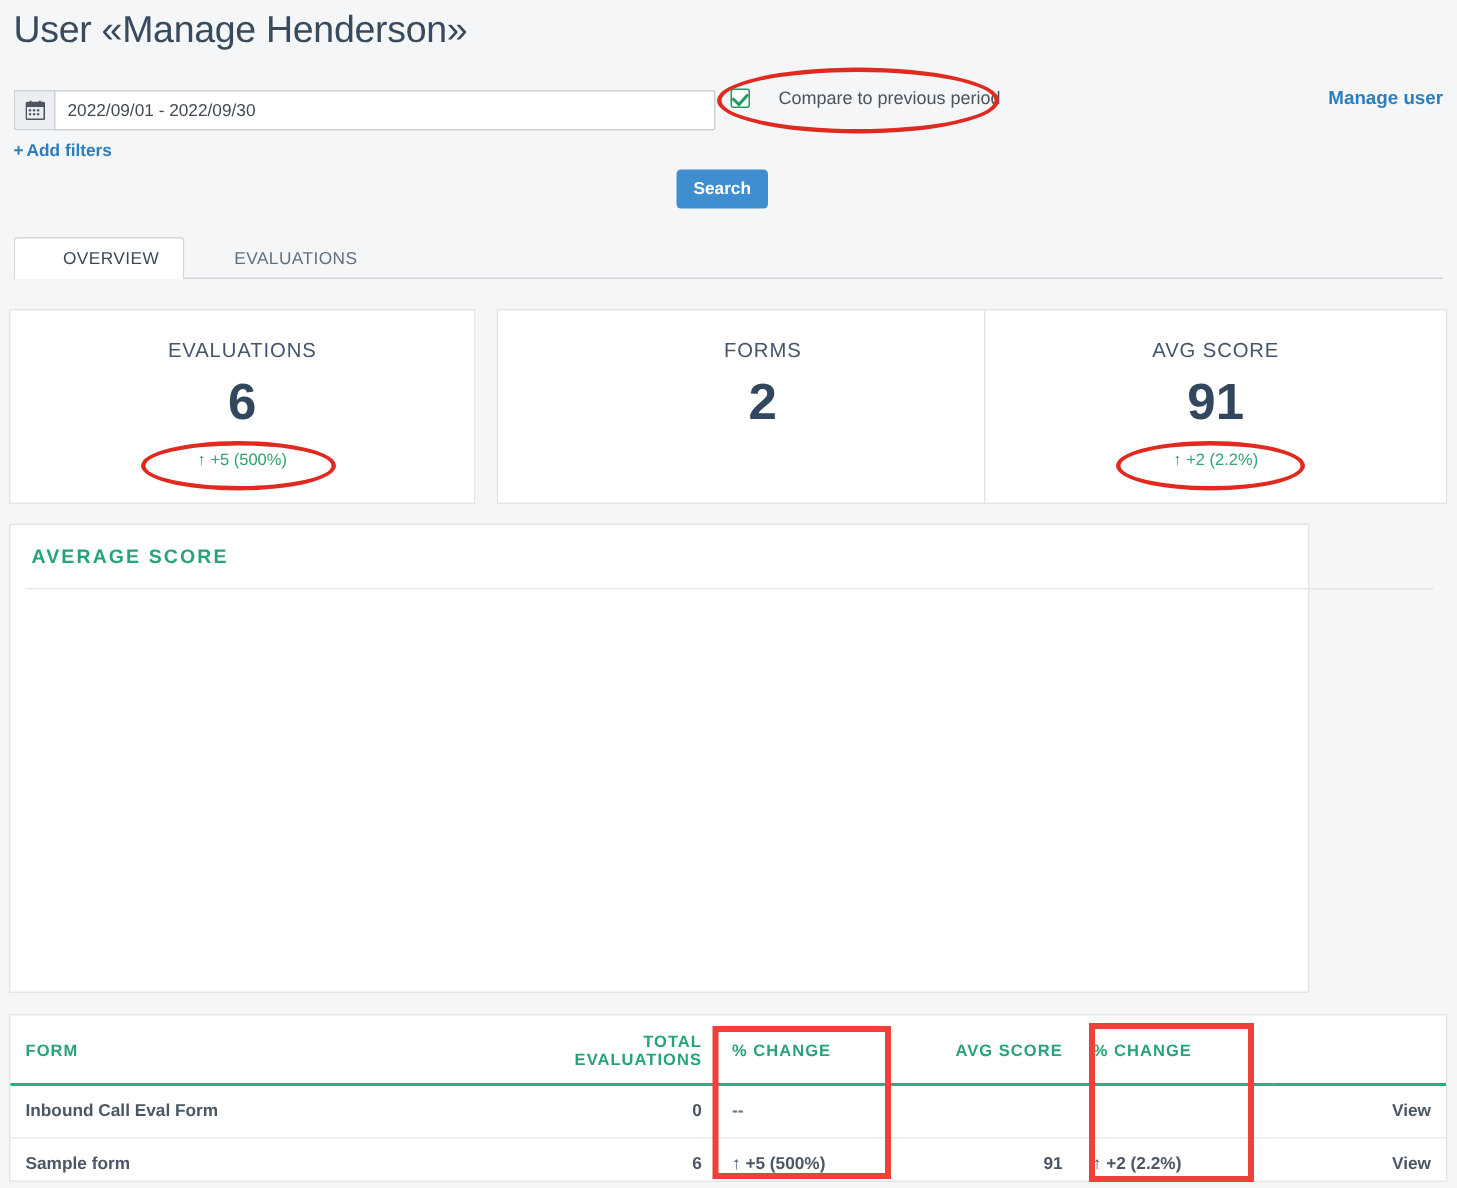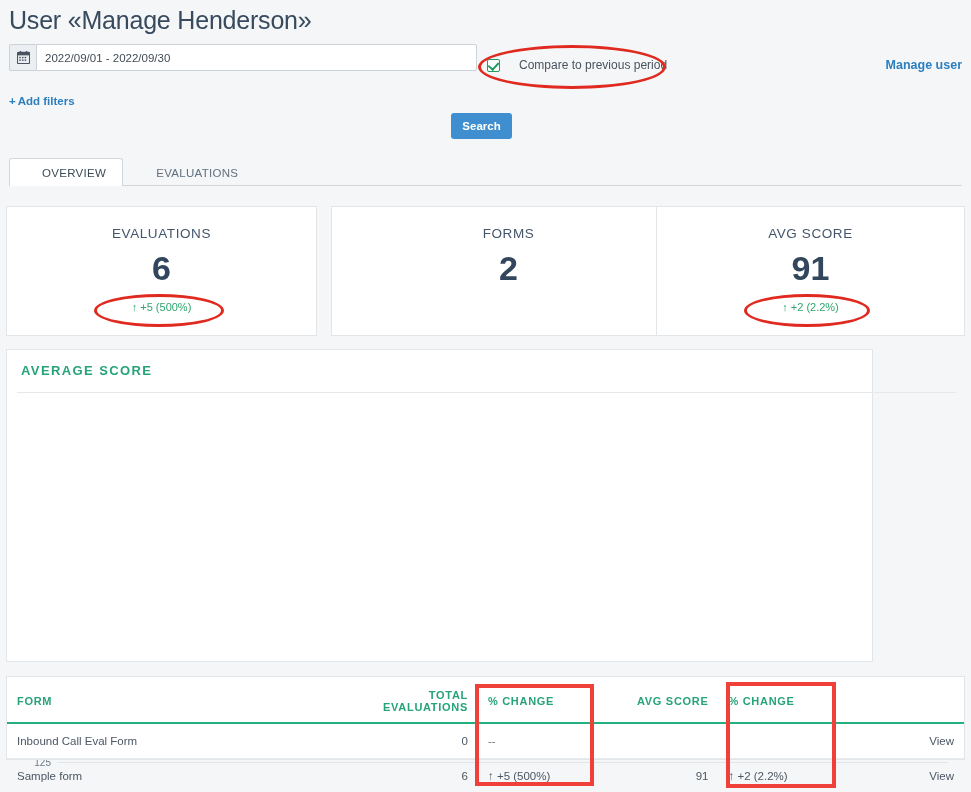--- a/index.html
+++ b/index.html
@@ -22,21 +22,21 @@
     font-size: 25px; font-weight: 400; color: #384a5e; letter-spacing: -0.2px;
     white-space: nowrap;
   }
   .manage-user {
     position: absolute; right: 9px; top: 14px;
     font-size: 12.5px; font-weight: bold; color: #2c7fbf;
     text-decoration: none; cursor: pointer; margin-top: 44px;
   }
 
   
-  .filter-row { position: absolute; left: 9px; top: 44px; }
+  .filter-row { position: absolute; left: 9px; top: 60px; }
   .date-group { display: flex; height: 27px; }
   .cal-btn {
     width: 27px; height: 27px;
     border: 1px solid #ccd2d8; border-right: none;
     background: #eceff1;
     display: flex; align-items: center; justify-content: center;
     border-radius: 2px 0 0 2px; cursor: pointer;
   }
   .date-input {
     width: 441px; height: 27px;
@@ -133,33 +133,34 @@
     position: absolute; left: 0; top: 0; width: 959px; height: 313px;
   }
   .ytick {
     position: absolute; right: 0; width: 36px; text-align: right;
     font-size: 10px; color: #6d7a86; transform: translateY(-50%);
   }
   .gridline { position: absolute; height: 1px; background: #e2e5e8; }
 
   
   .table-panel {
-    position: absolute; left: 6px; top: 676px; width: 959px; height: 84px;
+    position: absolute; left: 6px; top: 676px; width: 959px; height: 112px;
     background: #fff; border: 1px solid #e3e6e8;
   }
   table.ftable { width: 100%; border-collapse: collapse; table-layout: fixed; }
   table.ftable th {
     font-size: 11px; font-weight: bold; letter-spacing: .7px; color: #26a37a;
     text-align: left; padding: 12px 10px 9px 10px;
     border-bottom: 2px solid #27b07f;
   }
   table.ftable th.num { text-align: right; }
   table.ftable td {
     font-size: 11.5px; padding: 11px 10px; border-bottom: 1px solid #e9ecee;
     color: #4b5764;
+    font-weight: bold;
   }
   table.ftable tr:last-child td { border-bottom: none; }
   td.form-name { color: #2c7fbf; cursor: pointer; }
   td.num { text-align: right; }
   td.delta { color: #2fa56f; white-space: nowrap; }
   td.delta.none { color: #6b7680; }
   td.view { text-align: right; color: #a8b0b8; cursor: pointer; }
 
   
   .anno-ellipse {

